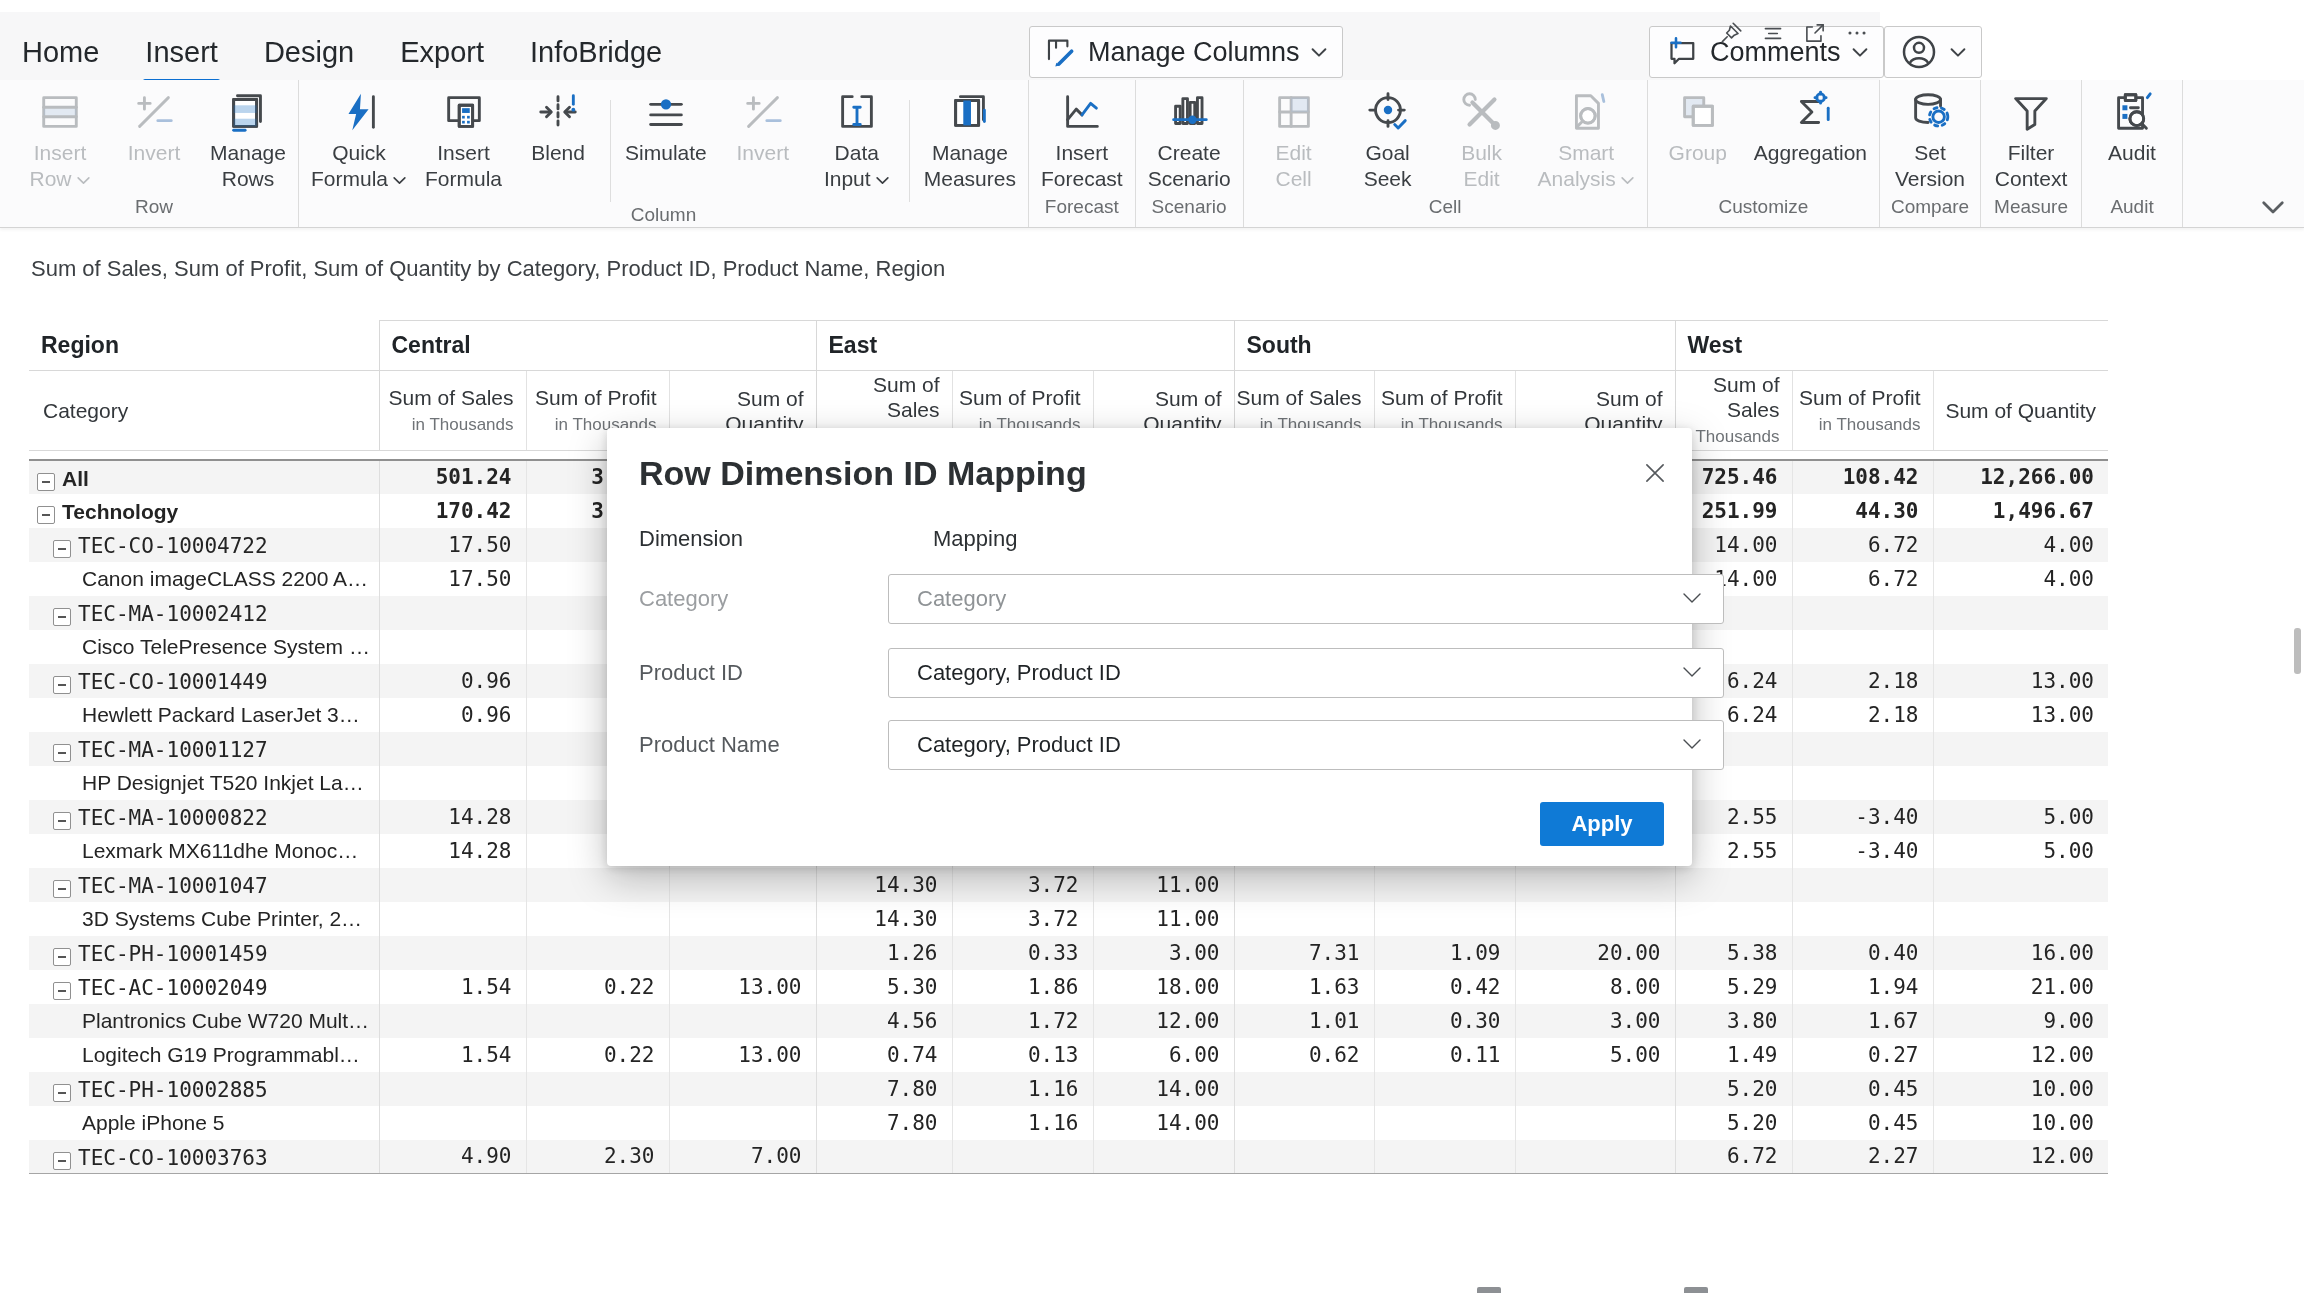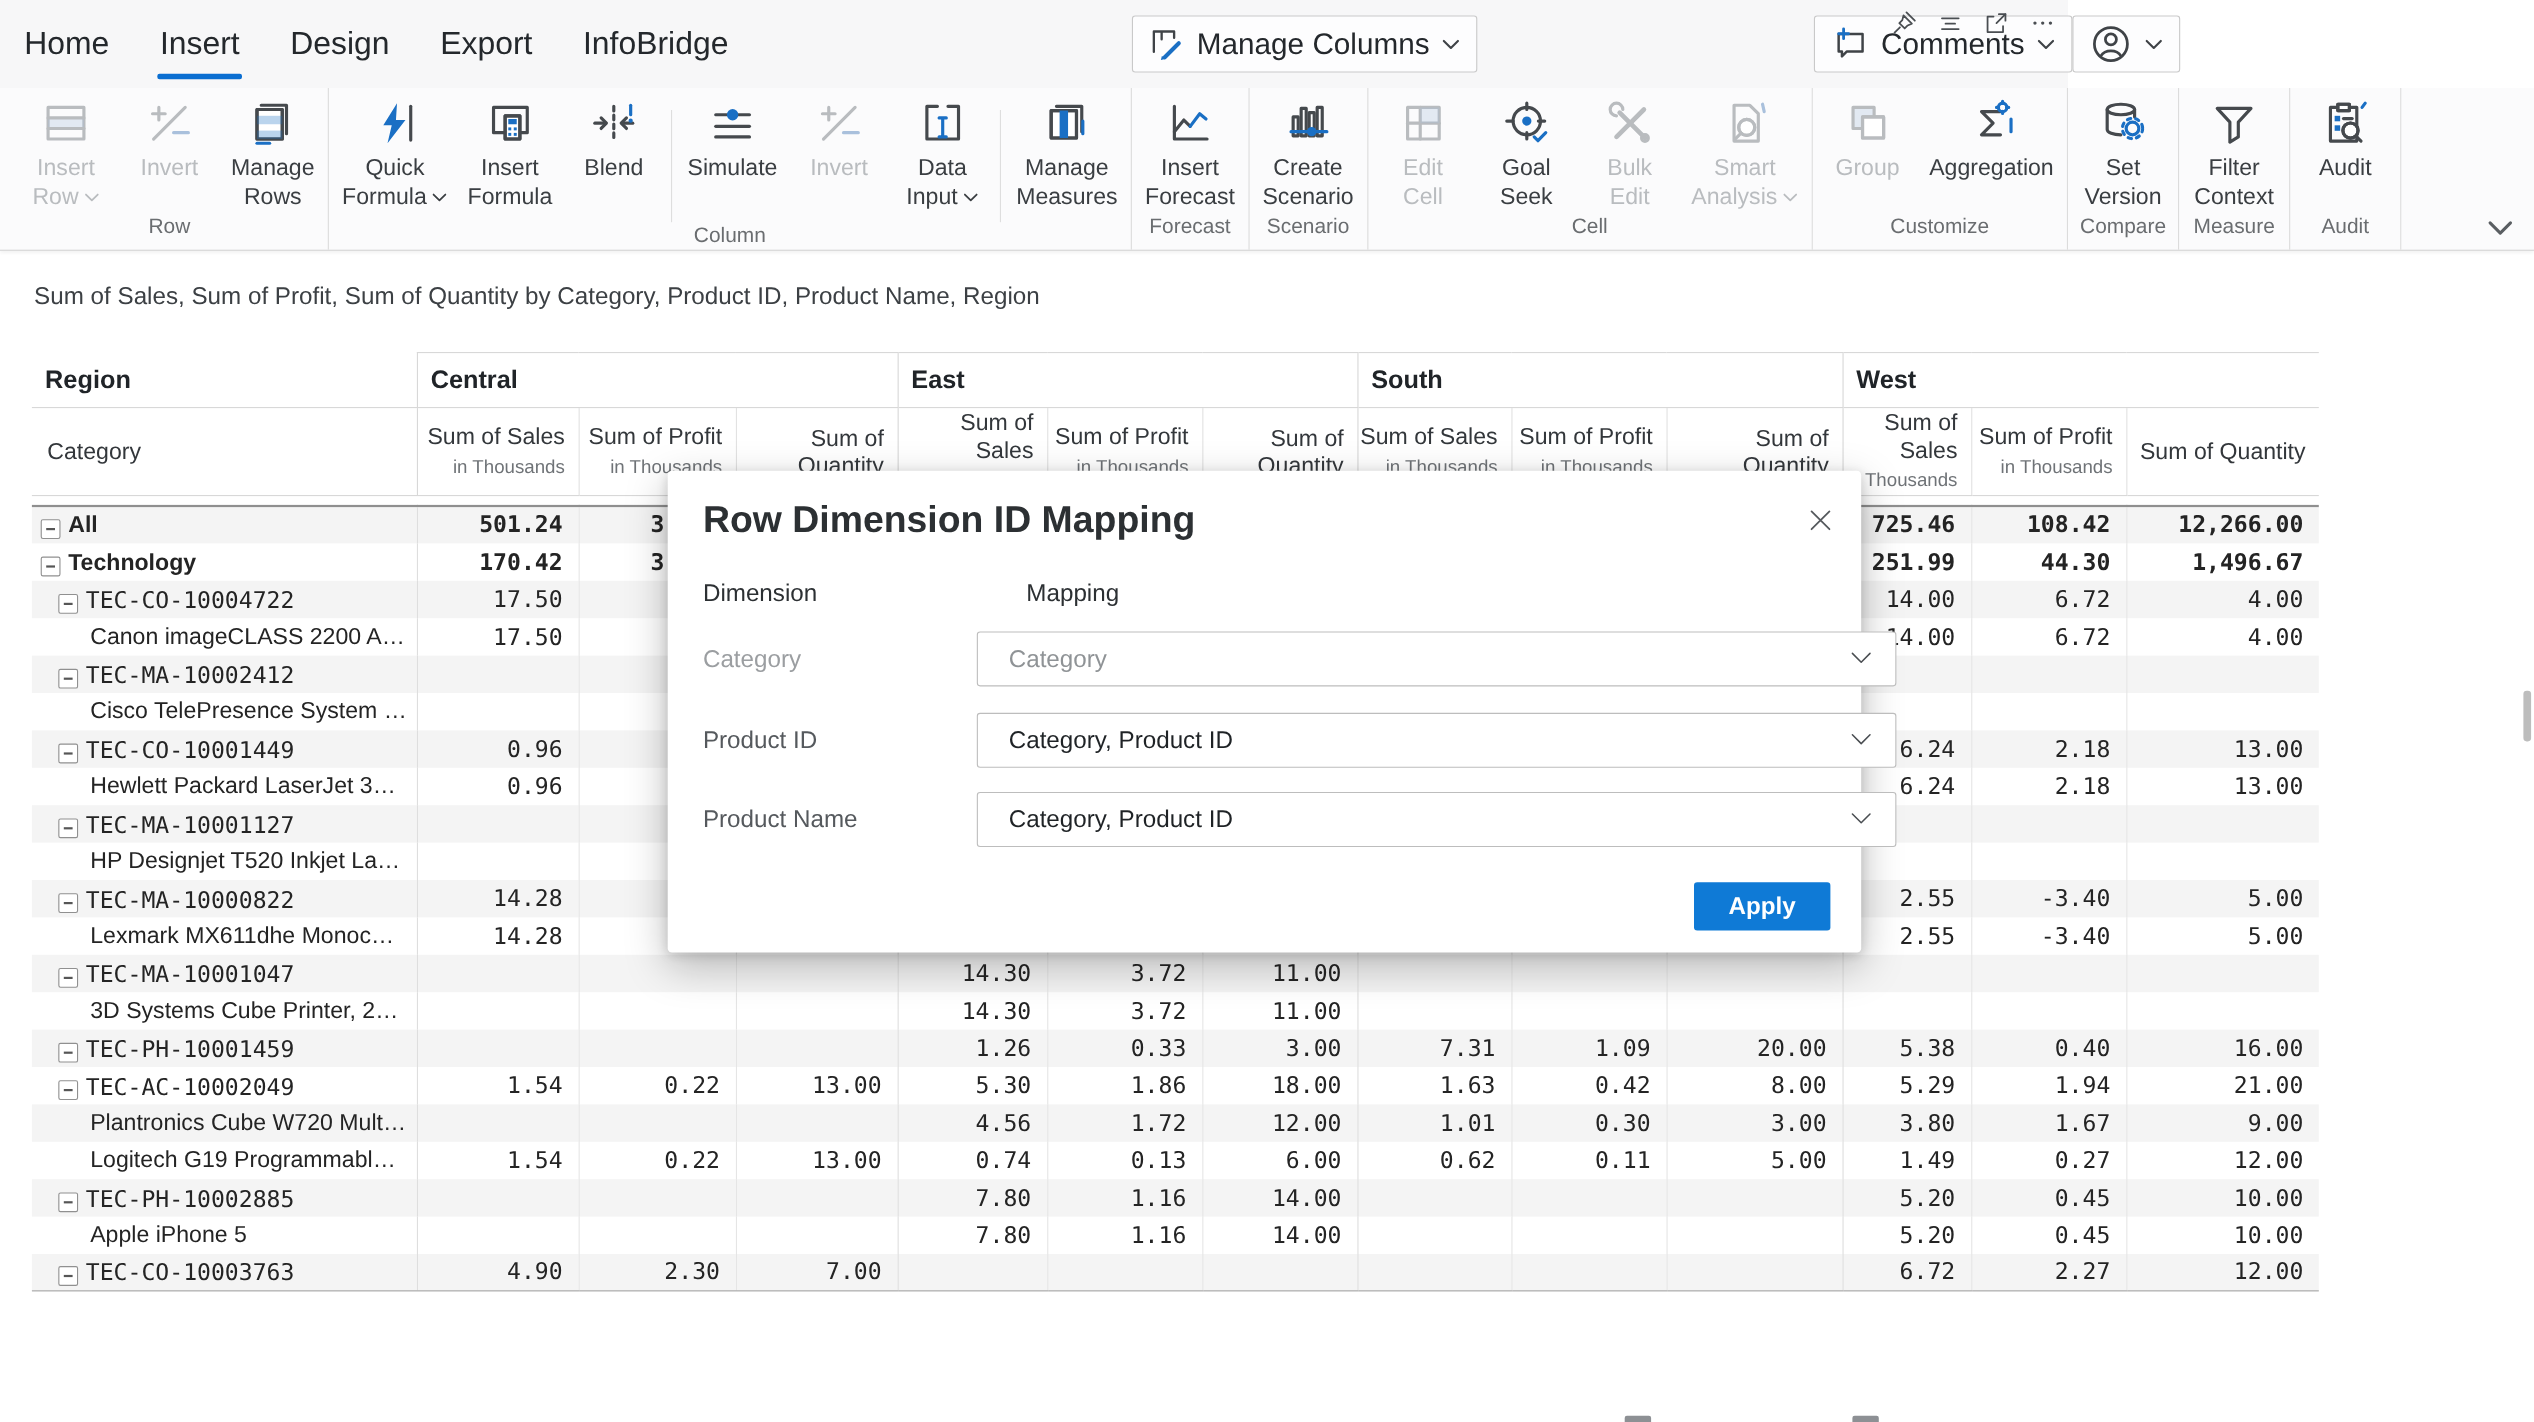--- a/index.html
+++ b/index.html
@@ -7,21 +7,21 @@
        font-family:"Liberation Sans",sans-serif;color:#2b2b2b;}
   .mono{font-family:"DejaVu Sans Mono",monospace}
   .icon svg{display:block}
   svg{fill:none;stroke:currentColor;stroke-width:1.5;stroke-linecap:round;stroke-linejoin:round}
   svg .fa{fill:var(--acc,#1a6fc4);stroke:none}
   svg .f{fill:var(--acc,#1a6fc4);opacity:.30;stroke:none}
   svg .s{stroke:var(--acc,#1a6fc4)}
   svg .w{fill:#fff}
 
   
-  #topbar{position:absolute;left:0;top:0;width:1880px;height:80px;background:#f7f7f8;}
+  #topbar{position:absolute;left:0;top:12px;width:1880px;height:80px;background:#f7f7f8;}
   #menu-tabs{position:absolute;left:22px;top:0;height:80px;display:flex;align-items:center;gap:46px}
   .tab{font-size:29px;color:#24282c;position:relative;height:80px;display:flex;align-items:center;cursor:pointer}
   .tab.active::after{content:"";position:absolute;left:-2px;right:-2px;bottom:8px;height:5px;background:var(--accent,#0a6ed1);border-radius:2px}
   .tbtn{position:absolute;top:14px;height:50px;border:1px solid #c9c9c9;background:#fdfdfe;border-radius:3px;
         display:flex;align-items:center;padding:0 14px;gap:10px;font-size:27px;color:#24282c;cursor:pointer}
   .tbtn .icon{--acc:#1a6fc4;color:#3f4347}
   .chev{color:#3f4347}
   #window-icons{position:absolute;right:10px;top:8px;display:flex;gap:16px;color:#4a4e52}
   #window-icons .icon{width:26px;height:26px;cursor:pointer}
 

